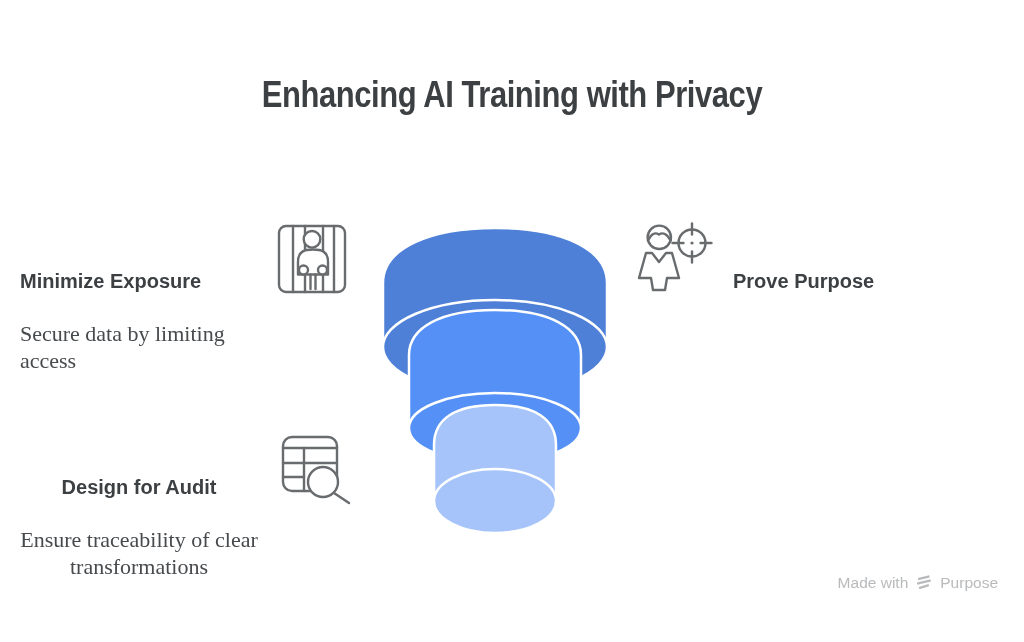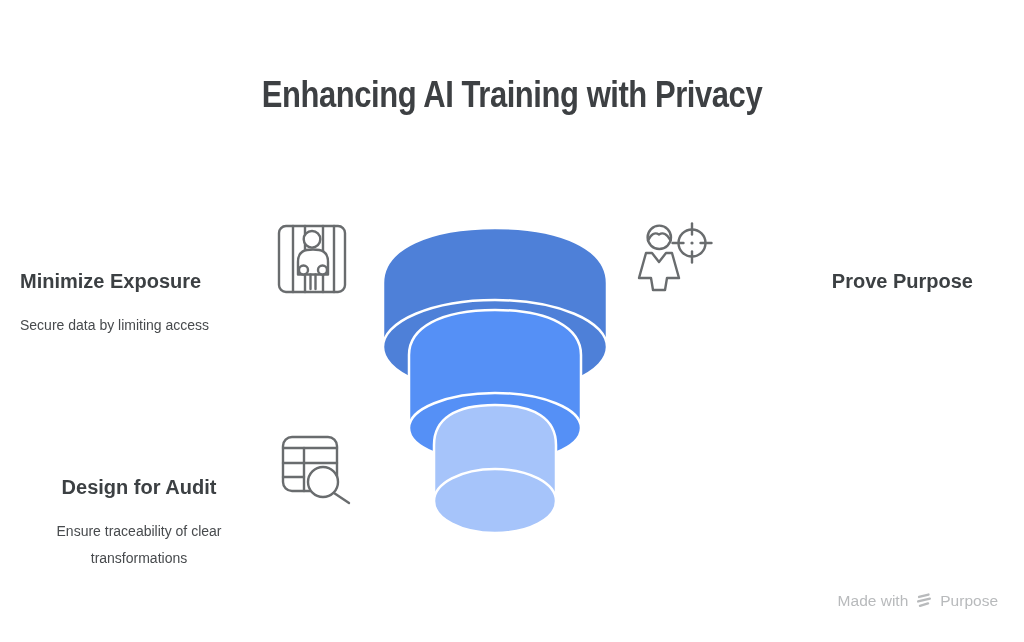--- a/index.html
+++ b/index.html
@@ -9,30 +9,30 @@
   }
   .page-title{
     position:absolute;top:74px;left:0;right:0;margin:0;
     text-align:center;font-size:36px;font-weight:700;letter-spacing:-0.5px;
     color:var(--color-title,#3d4043);white-space:nowrap;
     transform:scaleX(0.86);transform-origin:center;
   }
   .funnel-svg{position:absolute;left:0;top:0;}
   .card{position:absolute;}
   .card-heading{font-size:20px;line-height:26px;font-weight:700;color:var(--color-heading,#3c4043);}
-  .card-desc{margin-top:18px;font-size:14px;line-height:27px;color:var(--color-body,#474a4d);}
+  .card-desc{margin-top:26px;font-size:22px;line-height:27px;color:var(--color-body,#474a4d);font-family:Liberation Serif, serif;}
   .card-minimize{top:268px;left:20px;width:238px;text-align:left;}
   .card-audit{top:474px;left:20px;width:238px;text-align:center;}
-  .card-purpose{top:268px;left:733px;width:240px;text-align:right;}
+  .card-purpose{top:268px;left:733px;width:240px;text-align:left;}
   .icon-svg{position:absolute;color:var(--color-icon-stroke,#696c6e);}
   .icon-jail{left:274px;top:220px;}
   .icon-table{left:279px;top:432px;}
   .icon-person{left:636px;top:218px;}
   .watermark{
-    position:absolute;top:591px;right:26px;display:flex;align-items:center;gap:7px;
+    position:absolute;top:573px;right:26px;display:flex;align-items:center;gap:7px;
     font-size:15.5px;color:var(--color-watermark,#b8babc);margin-left:14px;
   }
   .watermark svg{display:block;}
 </style>
 </head>
 <body>
 
 <div class="canvas">
 
   <h1 class="page-title">Enhancing AI Training with Privacy</h1>

